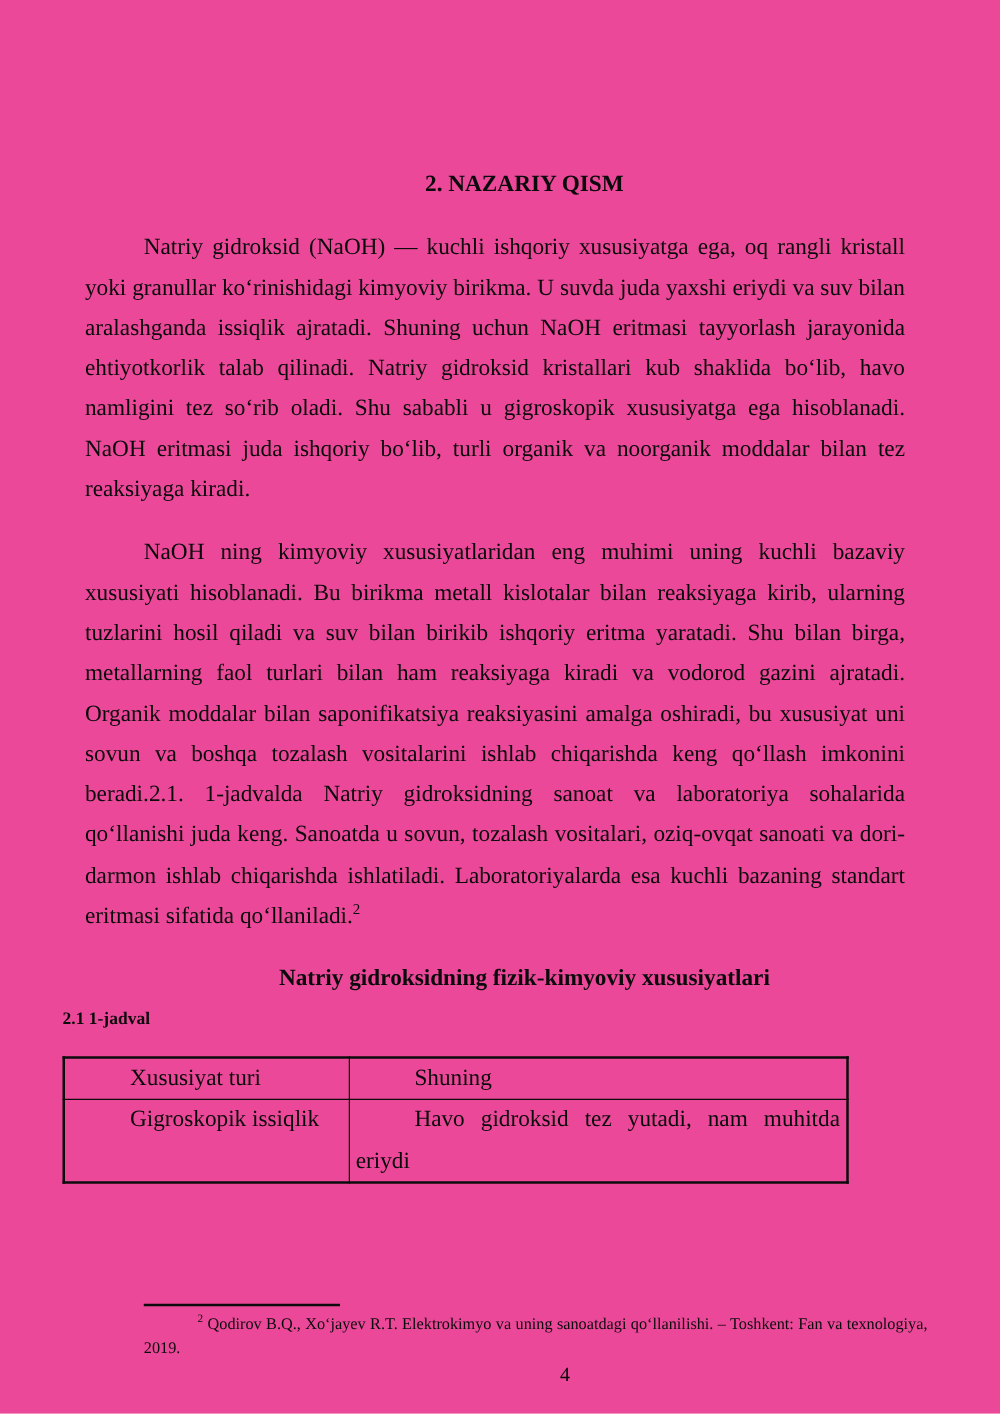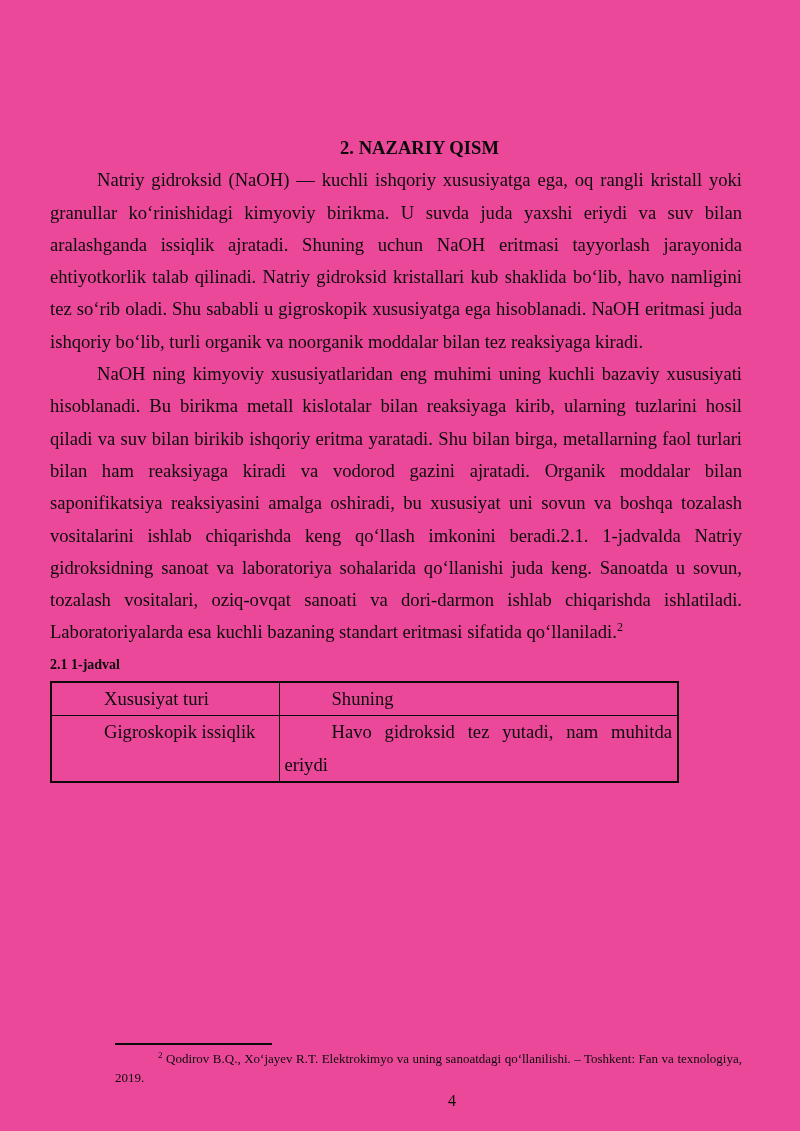--- a/index.html
+++ b/index.html
@@ -17,40 +17,41 @@
   
   .doc-title, .doc-subtitle, .table-heading {
     text-align: center;
     text-indent: 47px;
     font-weight: bold;
     font-size: 18.6px;
     line-height: 32.3px;
     margin: 0;
   }
   .body-para {
-    margin: 0;
+    margin: 18px;
     font-size: 18.6px;
     line-height: 32.3px;
     text-align: justify;
     text-indent: 47px;
   }
   .body-para sup {
     font-size: 12px;
     line-height: 0;
   }
   .table-label {
     margin: 0;
     font-weight: bold;
     font-size: 14px;
     line-height: 32.3px;
   }
   table.props {
     border-collapse: collapse;
     table-layout: fixed;
     width: 627px;
+    margin-top: 13px;
     border: 2px solid #0b0b0b;
   }
   table.props col.c1 { width: 228px; }
   table.props col.c2 { width: 399px; }
   table.props th,
   table.props td {
     border: 1px solid #0b0b0b;
     vertical-align: top;
     font-weight: normal;
     font-size: 18.6px;
@@ -97,20 +98,21 @@
 
 
   <p class="body-para">
     <span>Natriy gidroksid (NaOH) — kuchli ishqoriy xususiyatga ega, oq rangli kristall yoki granullar koʻrinishidagi kimyoviy birikma. U suvda juda yaxshi eriydi va suv bilan aralashganda issiqlik ajratadi. Shuning uchun NaOH eritmasi tayyorlash jarayonida ehtiyotkorlik talab qilinadi. Natriy gidroksid kristallari kub shaklida boʻlib, havo namligini tez soʻrib oladi. Shu sababli u gigroskopik xususiyatga ega hisoblanadi. NaOH eritmasi juda ishqoriy boʻlib, turli organik va noorganik moddalar bilan tez reaksiyaga kiradi.</span>
   </p>
 
   <p class="body-para">
     <span>NaOH ning kimyoviy xususiyatlaridan eng muhimi uning kuchli bazaviy xususiyati hisoblanadi. Bu birikma metall kislotalar bilan reaksiyaga kirib, ularning tuzlarini hosil qiladi va suv bilan birikib ishqoriy eritma yaratadi. Shu bilan birga, metallarning faol turlari bilan ham reaksiyaga kiradi va vodorod gazini ajratadi. Organik moddalar bilan saponifikatsiya reaksiyasini amalga oshiradi, bu xususiyat uni sovun va boshqa tozalash vositalarini ishlab chiqarishda keng qoʻllash imkonini beradi.2.1. 1-jadvalda  Natriy gidroksidning sanoat va laboratoriya sohalarida qoʻllanishi juda keng. Sanoatda u sovun, tozalash vositalari, oziq-ovqat sanoati va dori-darmon ishlab chiqarishda ishlatiladi. Laboratoriyalarda esa kuchli bazaning standart eritmasi sifatida qoʻllaniladi.</span><sup>2</sup>
   </p>
 
+  <h3 class="table-heading">Natriy gidroksidning fizik-kimyoviy xususiyatlari</h3>
 
   <p class="table-label">2.1 1-jadval</p>
 
   <table class="props">
     <colgroup>
         <col class="c1">
         <col class="c2">
       </colgroup>
     <tbody>
         <tr class="hdr">

